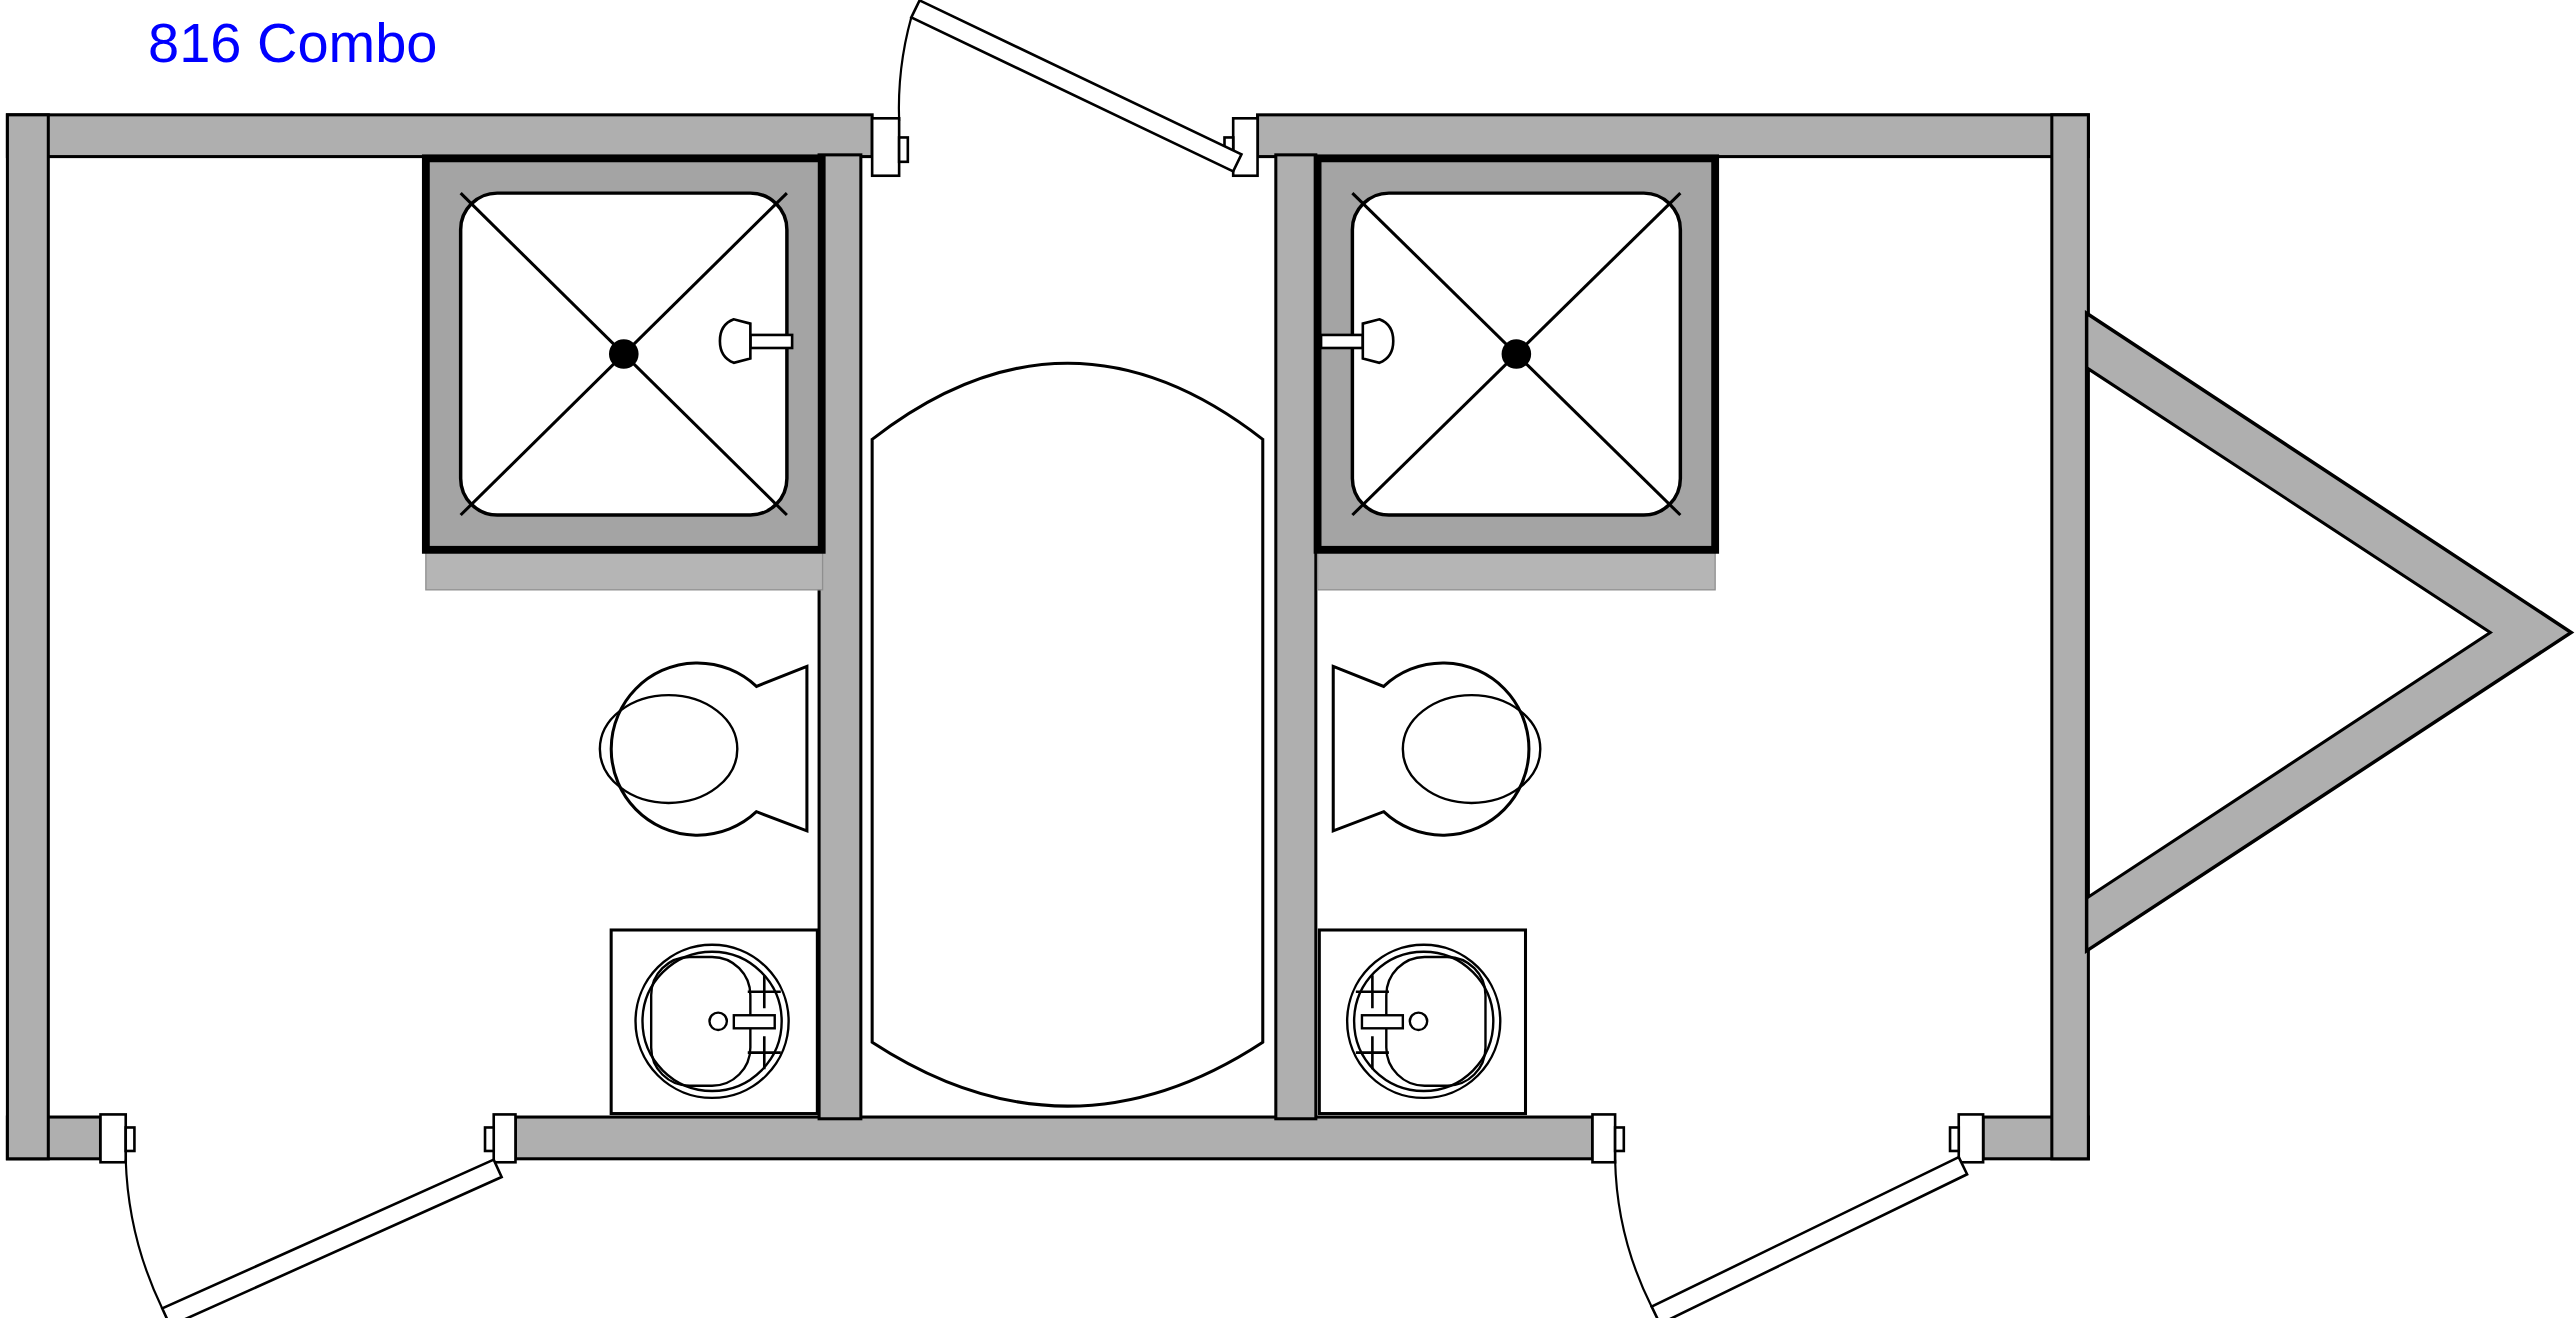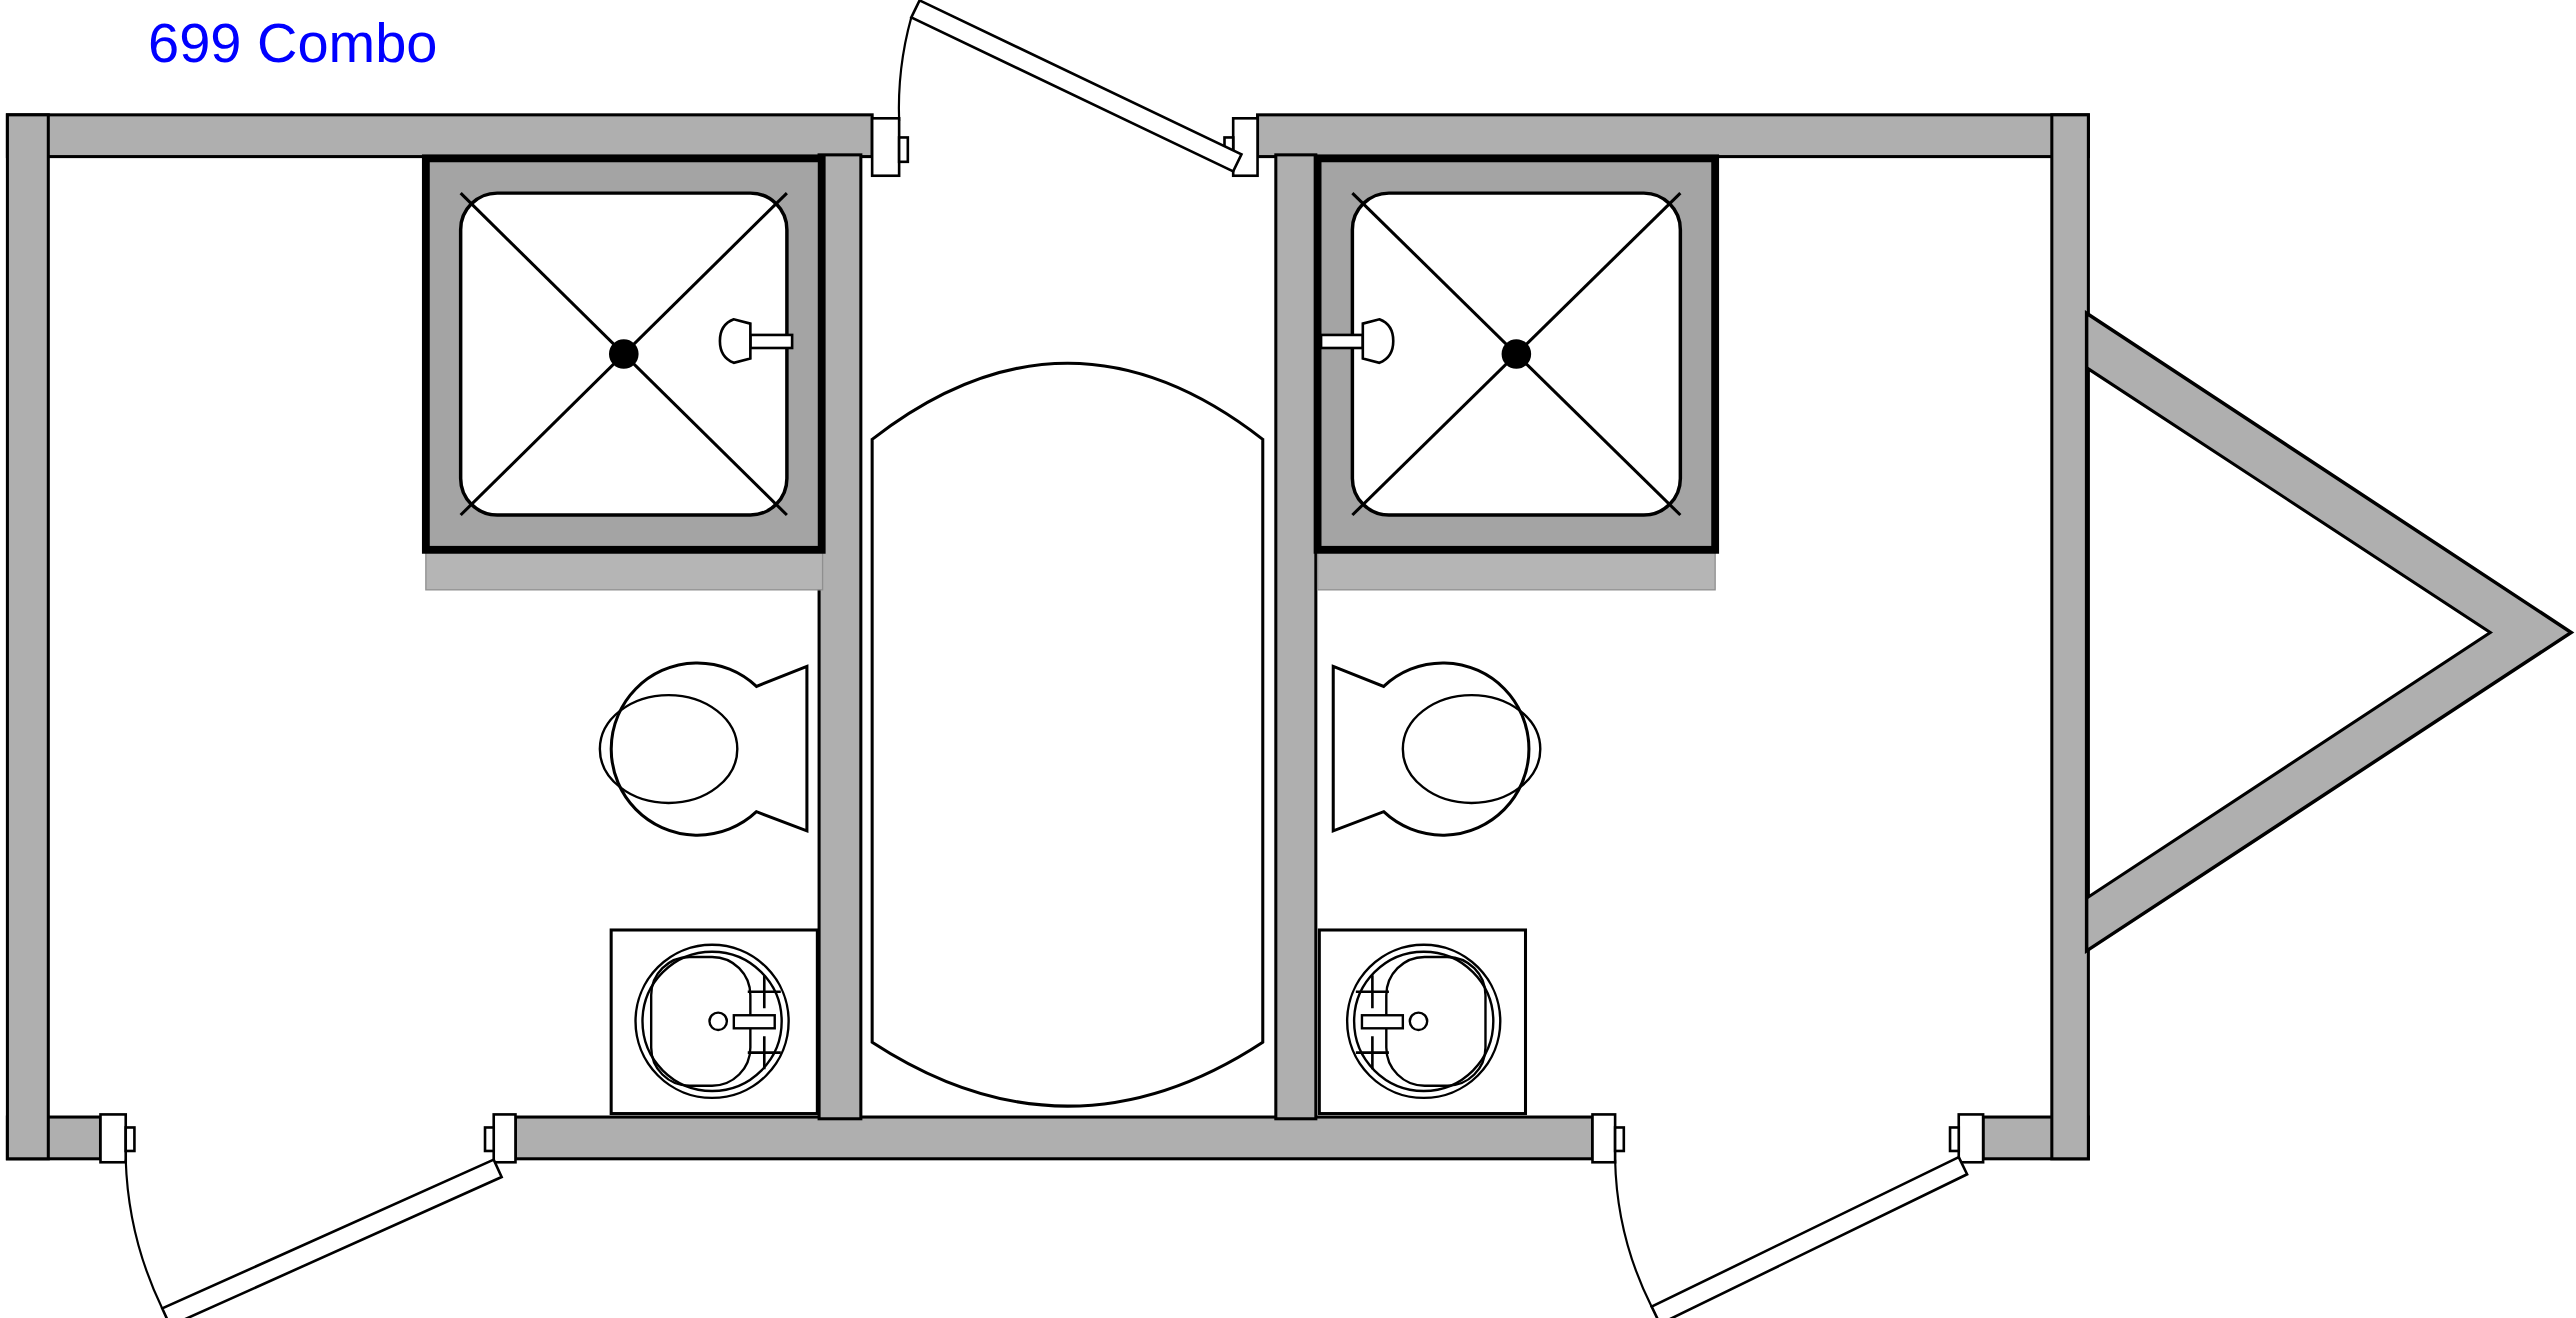--- a/index.html
+++ b/index.html
@@ -20,21 +20,21 @@
   .thin-filled{fill:#fff;stroke:var(--outline,#000);stroke-width:2.75;}
   .door{fill:#fff;stroke:var(--outline,#000);stroke-width:3;}
   .arc{fill:none;stroke:var(--outline,#000);stroke-width:2.5;}
   .hole{fill:#fff;stroke:var(--outline,#000);stroke-width:3.5;}
 </style>
 </head>
 <body>
 
 <div class="stage">
 
-  <div class="plan-title">699 Combo</div>
+  <div class="plan-title">816 Combo</div>
 
   <svg width="2576" height="1318" viewBox="0 0 2960 1515">
 
     <g>
       <rect class="wall" x="8" y="132" width="994" height="48"></rect>
       <rect class="wall" x="1445" y="132" width="955" height="48"></rect>
       <rect class="wall" x="8" y="1284" width="107" height="48"></rect>
       <rect class="wall" x="592" y="1284" width="1238" height="48"></rect>
       <rect class="wall" x="2279" y="1284" width="121" height="48"></rect>
       <rect class="wall" x="8" y="132" width="47" height="1200"></rect>

